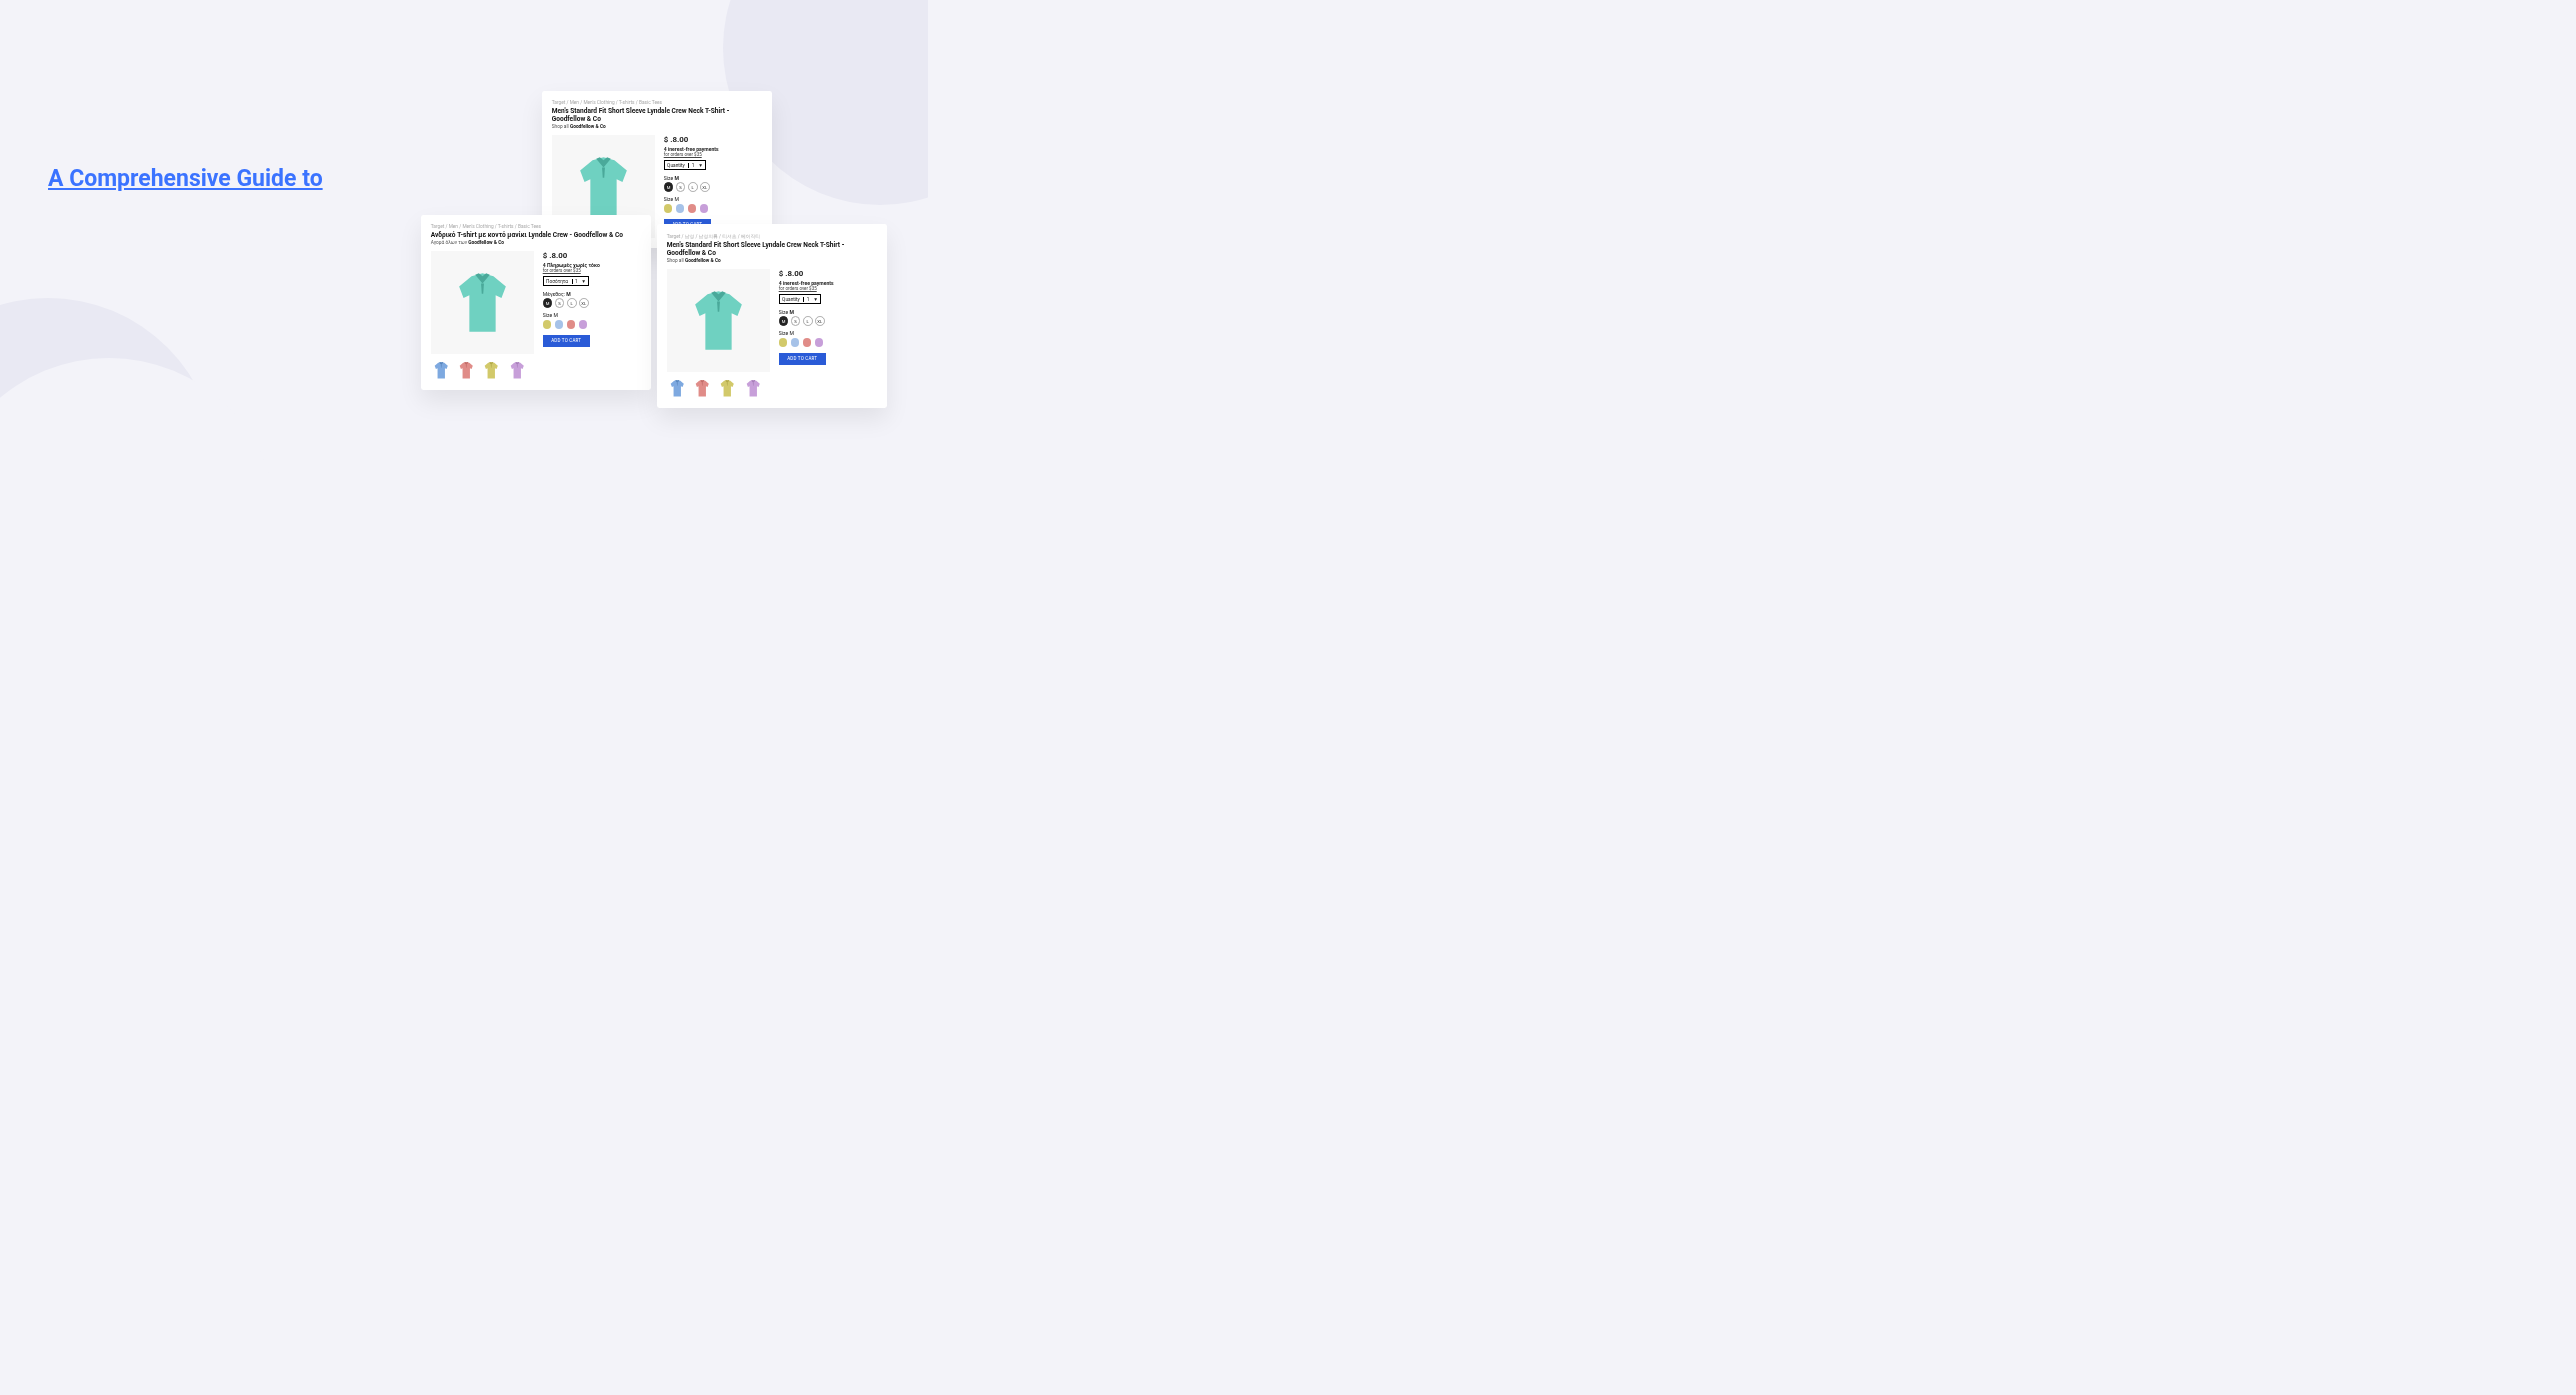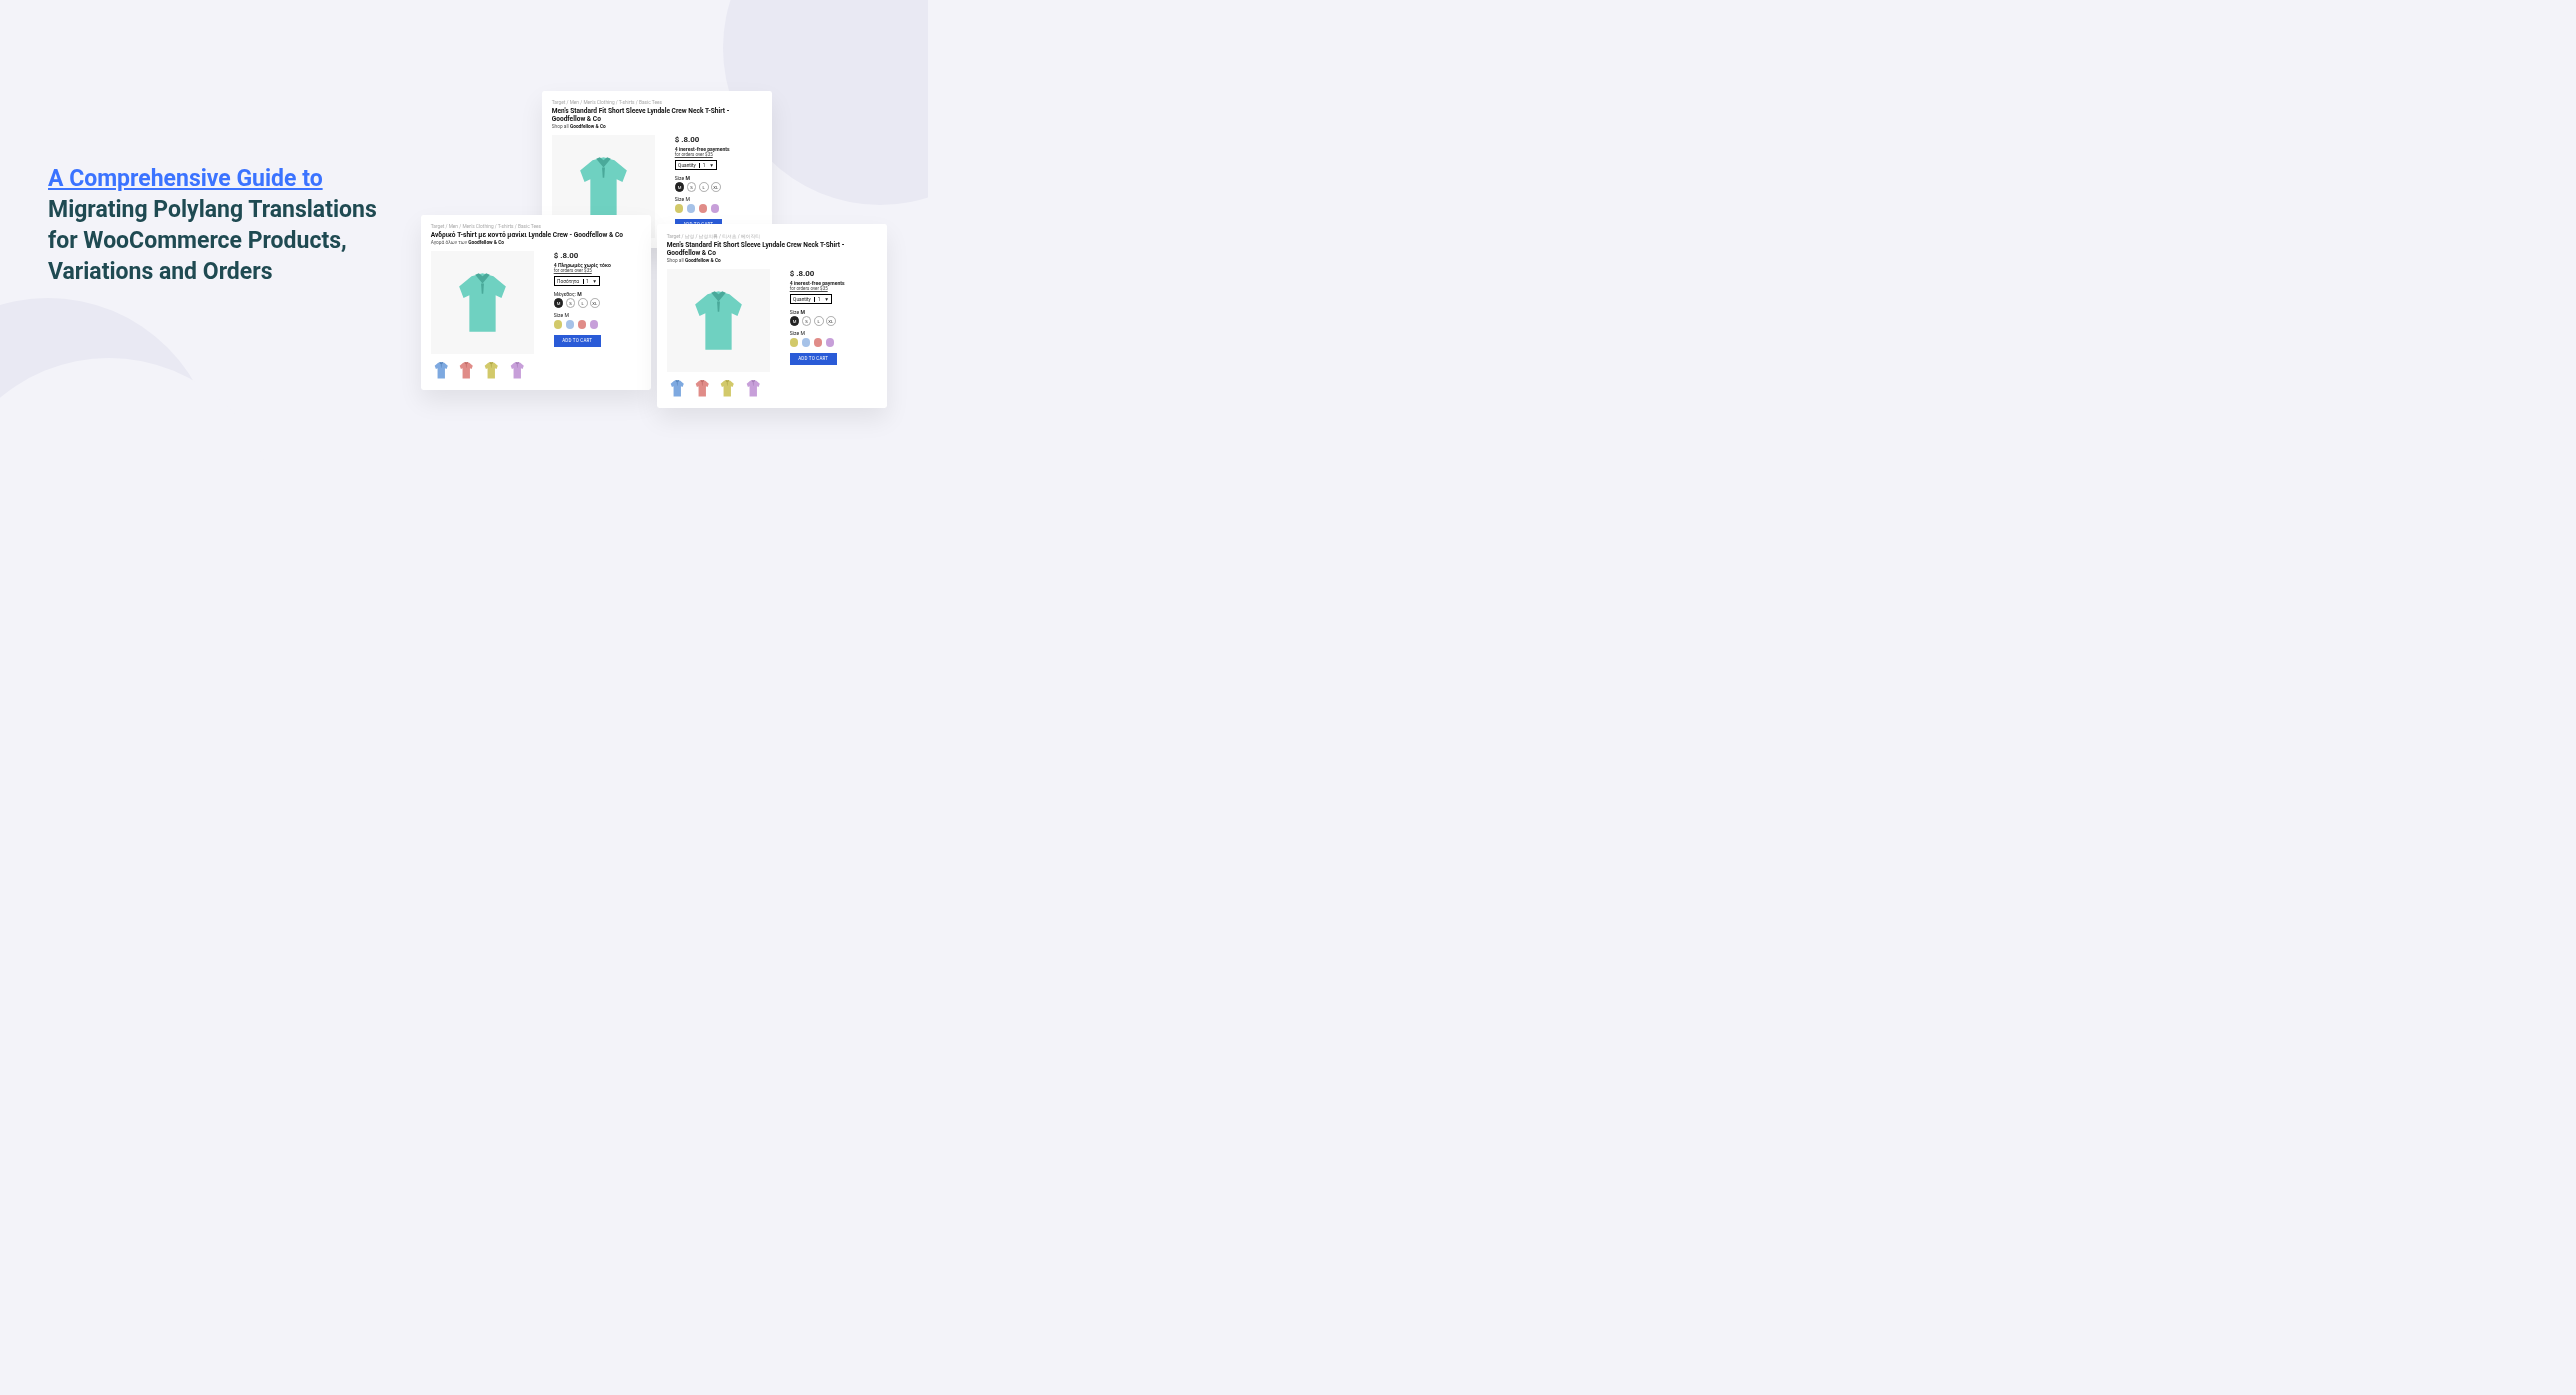--- a/index.html
+++ b/index.html
@@ -85,21 +85,21 @@
     font-weight: 700;
     color: #111;
     margin-bottom: 1.2px;
   }
   .shopall {
     font-size: 4.8px;
     color: #555;
     margin-bottom: 6px;
   }
   .shopall b { font-weight: 700; color: #111; }
-  .cbody { display: flex; gap: 20px; }
+  .cbody { display: flex; gap: 9px; }
   
   .imgbox {
     width: 103px;
     height: 103px;
     background: #f7f7f7;
     display: flex;
     align-items: center;
     justify-content: center;
   }
   .polo { width: 73px; height: 73px; }
@@ -162,21 +162,20 @@
 </head>
 <body>
 
 <div class="bg-swoosh-tr"></div>
 <div class="bg-swoosh-bl"></div>
 <div class="bg-swoosh-bl2"></div>
 
 <div class="headline">
   <h1>
     <span class="accent">A Comprehensive Guide to</span><br>
-    <span>Migrating Polylang Translations for WooCommerce Products, Variations and Orders</span>
   </h1>
 </div>
 
 <svg width="0" height="0" style="position:absolute">
   <defs>
     <g id="polo-shape">
       <path d="M50 10 L35 14 L18 28 L24 44 L32 40 L32 90 L68 90 L68 40 L76 44 L82 28 L65 14 Z"></path>
     </g>
     <g id="polo-collar">
       <path d="M40 12 L50 24 L60 12 L55 10 L50 14 L45 10 Z"></path>

